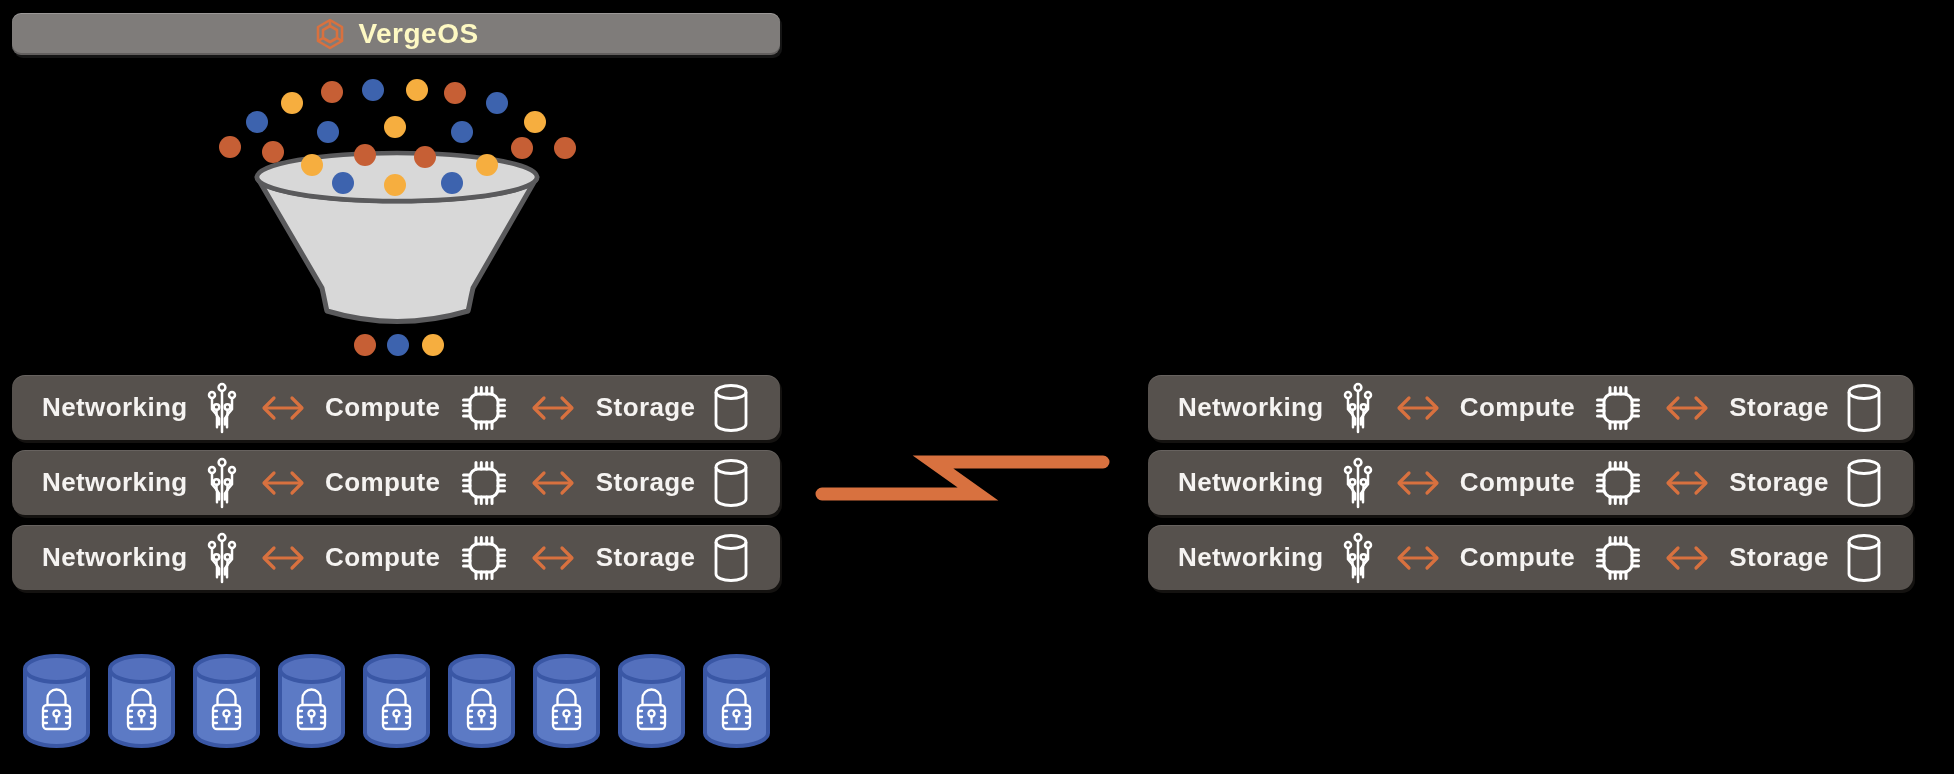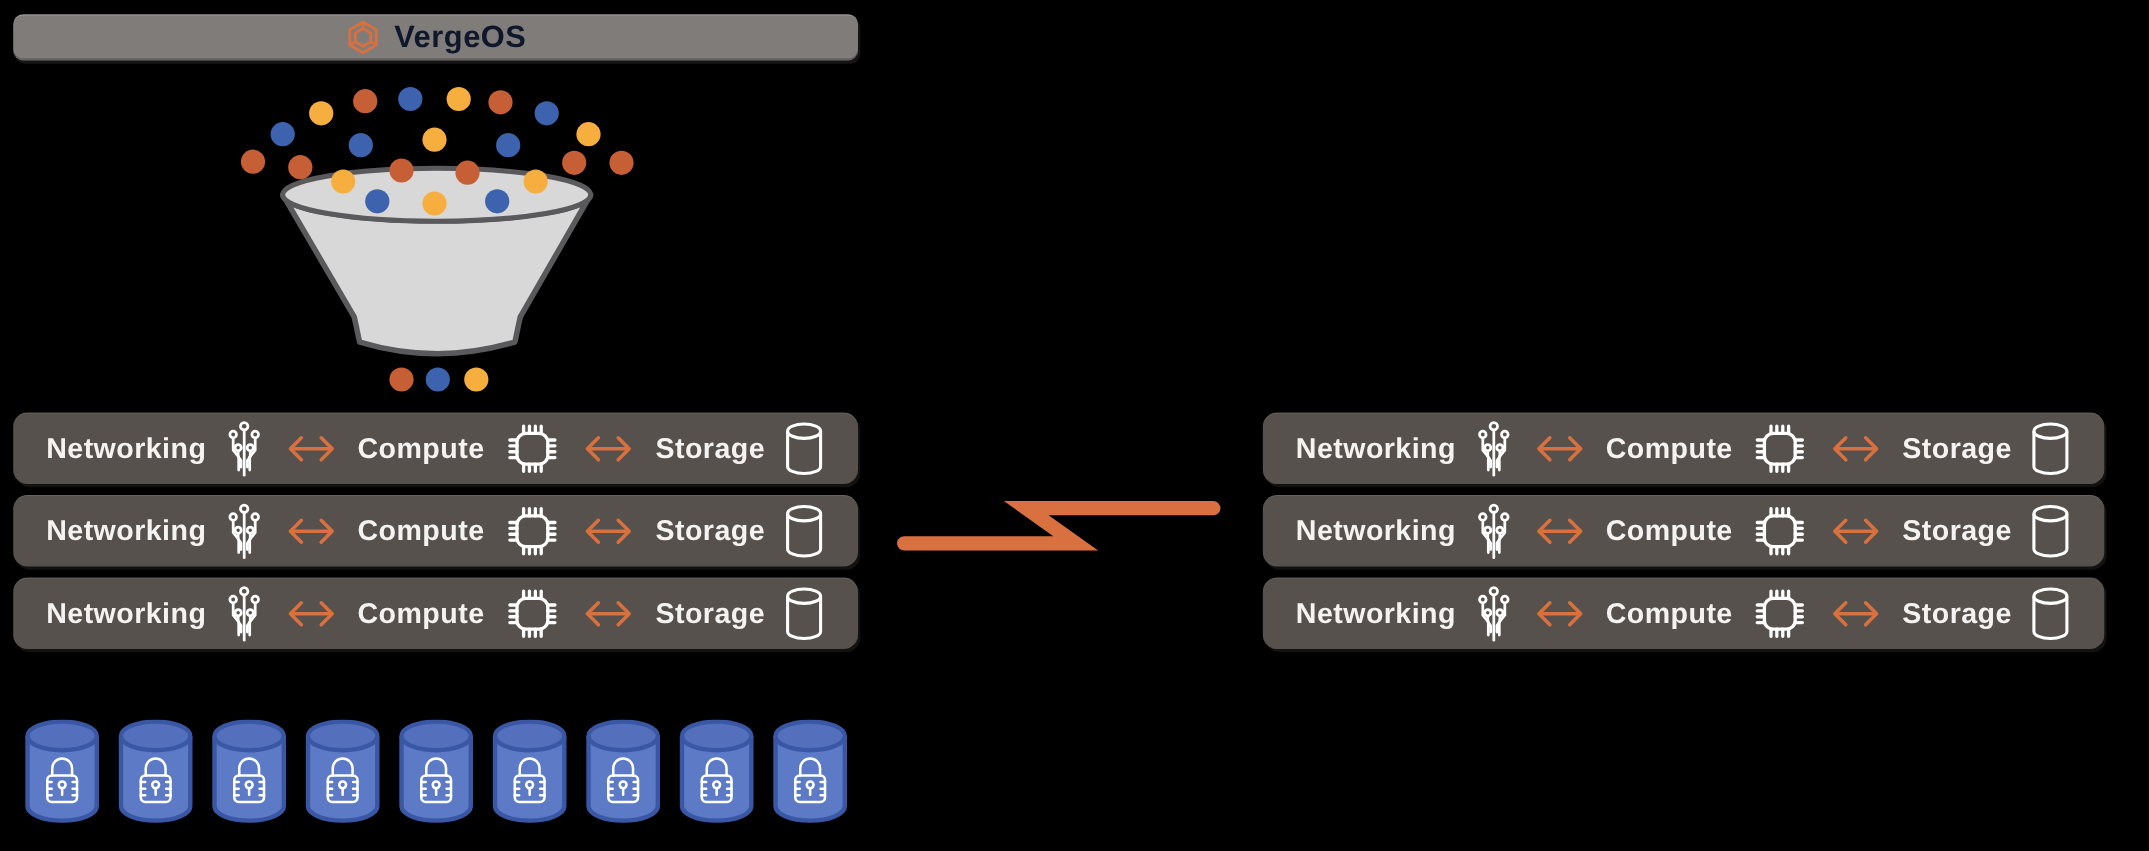--- a/index.html
+++ b/index.html
@@ -7,21 +7,21 @@
     position:relative;width:1954px;height:774px;background:#000;overflow:hidden;
     font-family:"Liberation Sans",sans-serif;
   }
   
   .titlebar{
     position:absolute;left:12px;top:13px;width:768px;height:42px;
     background:#7F7C7A;border-radius:9px;
     display:flex;align-items:center;justify-content:center;gap:11px;
     box-shadow:inset 0 1px 0 rgba(255,255,255,.22), inset 0 -2px 0 rgba(0,0,0,.22), 2px 3px 0 rgba(25,25,25,.85);
   }
-  .titlebar .title{color:#0f172a;font-weight:bold;font-size:28px;letter-spacing:.5px;}
+  .titlebar .title{color:#fef9c3;font-weight:bold;font-size:28px;letter-spacing:.5px;}
   
   svg.funnel{position:absolute;left:185px;top:58px;}
   
   .cluster{position:absolute;display:flex;flex-direction:column;gap:10px;}
   #cluster-left{left:12px;top:375px;width:768px;}
   #cluster-right{left:1148px;top:375px;width:765px;}
   .bar{
     height:65px;background:#56514D;border-radius:13px;
     display:flex;align-items:center;justify-content:space-between;
     padding:0 30px;color:#F5F3F1;

